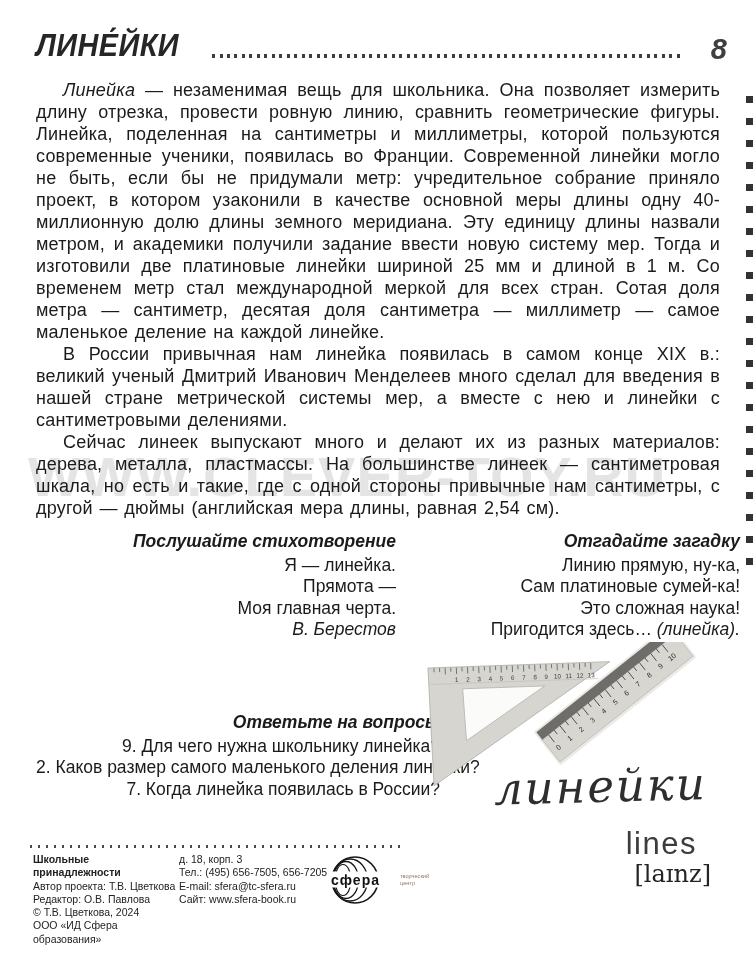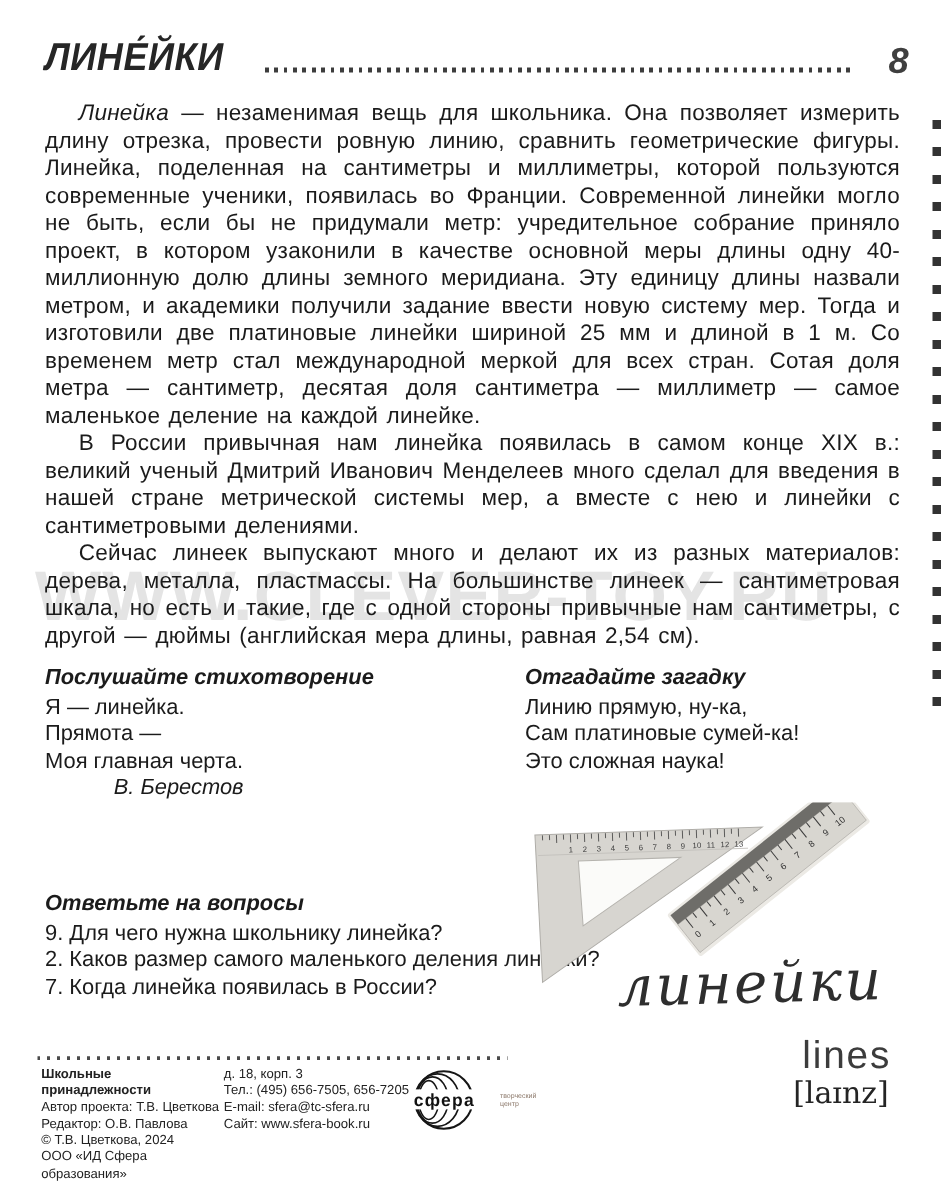--- a/index.html
+++ b/index.html
@@ -14,35 +14,35 @@
   .hdr-num{font-style:italic;font-weight:bold;font-size:29px;color:#3f3f3f;line-height:1;}
   
   .watermark{position:absolute;left:28px;top:444px;z-index:0;font-weight:bold;font-size:56px;
              letter-spacing:1px;color:#e4e4e4;white-space:nowrap;}
   
   .article{position:absolute;left:36px;top:79px;width:684px;z-index:1;
            font-size:18px;line-height:22px;text-align:justify;letter-spacing:.2px;word-spacing:1.5px;}
   .article p{margin:0;text-indent:27px;}
   .ital{font-style:italic;}
   
-  .sec{position:absolute;z-index:1;font-size:17.5px;line-height:21.5px;}
+  .sec{position:absolute;z-index:1;font-size:17.5px;line-height:21.5px;text-align:right;}
   .sec-poem{left:36px;top:531px;width:360px;}
   .sec-riddle{left:420px;top:531px;width:320px;}
   .sec-h{font-weight:bold;font-style:italic;margin:0 0 2px 0;font-size:17.5px;}
   .sec div{white-space:nowrap;}
   .poem-author{font-style:italic;padding-left:55px;}
   
   .sec-q{left:36px;top:712px;width:404px;}
   .q-item{padding-left:24px;text-indent:-24px;white-space:pre-line;}
   
   .rulers{position:absolute;left:420px;top:642px;z-index:1;}
   
   .handwritten{position:absolute;right:46px;top:760px;z-index:1;font-family:"DejaVu Serif",serif;
                font-style:italic;font-size:45px;letter-spacing:2px;color:#2e2e2e;transform:rotate(-1.5deg);}
-  .eng{position:absolute;right:40px;top:826px;z-index:1;font-size:31px;letter-spacing:1.5px;color:#3c3c3c;}
+  .eng{position:absolute;right:56px;top:826px;z-index:1;font-size:31px;letter-spacing:1.5px;color:#3c3c3c;}
   .transcr{position:absolute;right:42px;top:860px;z-index:1;font-family:"DejaVu Serif",serif;
            font-size:24px;color:#242424;}
   
   .artifacts{position:absolute;right:0;top:96px;width:7px;height:478px;opacity:.88;
              background:repeating-linear-gradient(180deg,#171717 0 7px,transparent 7px 22px);}
   
   .f-dots{position:absolute;left:30px;top:845px;width:376px;height:3px;
           background:repeating-linear-gradient(90deg,#4a4a4a 0 2.2px,transparent 2.2px 8px);}
   .f-col{position:absolute;top:853px;font-size:10.5px;line-height:13.3px;color:#222;z-index:1;}
   .f-left{left:33px;width:145px;}
@@ -75,20 +75,21 @@
     <div>Прямота —</div>
     <div>Моя главная черта.</div>
     <div class="poem-author">В. Берестов</div>
   </div>
 
   <div class="sec sec-riddle">
     <p class="sec-h">Отгадайте загадку</p>
     <div>Линию прямую, ну-ка,</div>
     <div>Сам платиновые сумей-ка!</div>
     <div>Это сложная наука!</div>
+    <div><span>Пригодится здесь… </span><span class="ital">(линейка).</span></div>
   </div>
 
   <div class="sec sec-q">
     <p class="sec-h">Ответьте на вопросы</p>
     <div class="q-item">9. Для чего нужна школьнику линейка?</div>
     <div class="q-item">2. Каков размер самого маленького
 деления линейки?</div>
     <div class="q-item">7. Когда линейка появилась в России?</div>
   </div>
 

